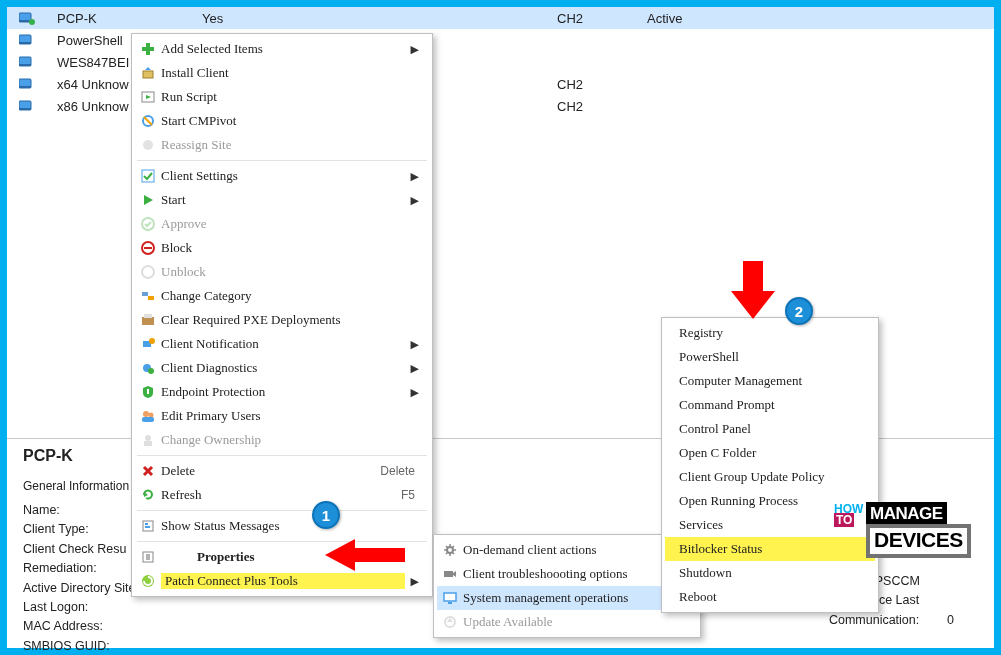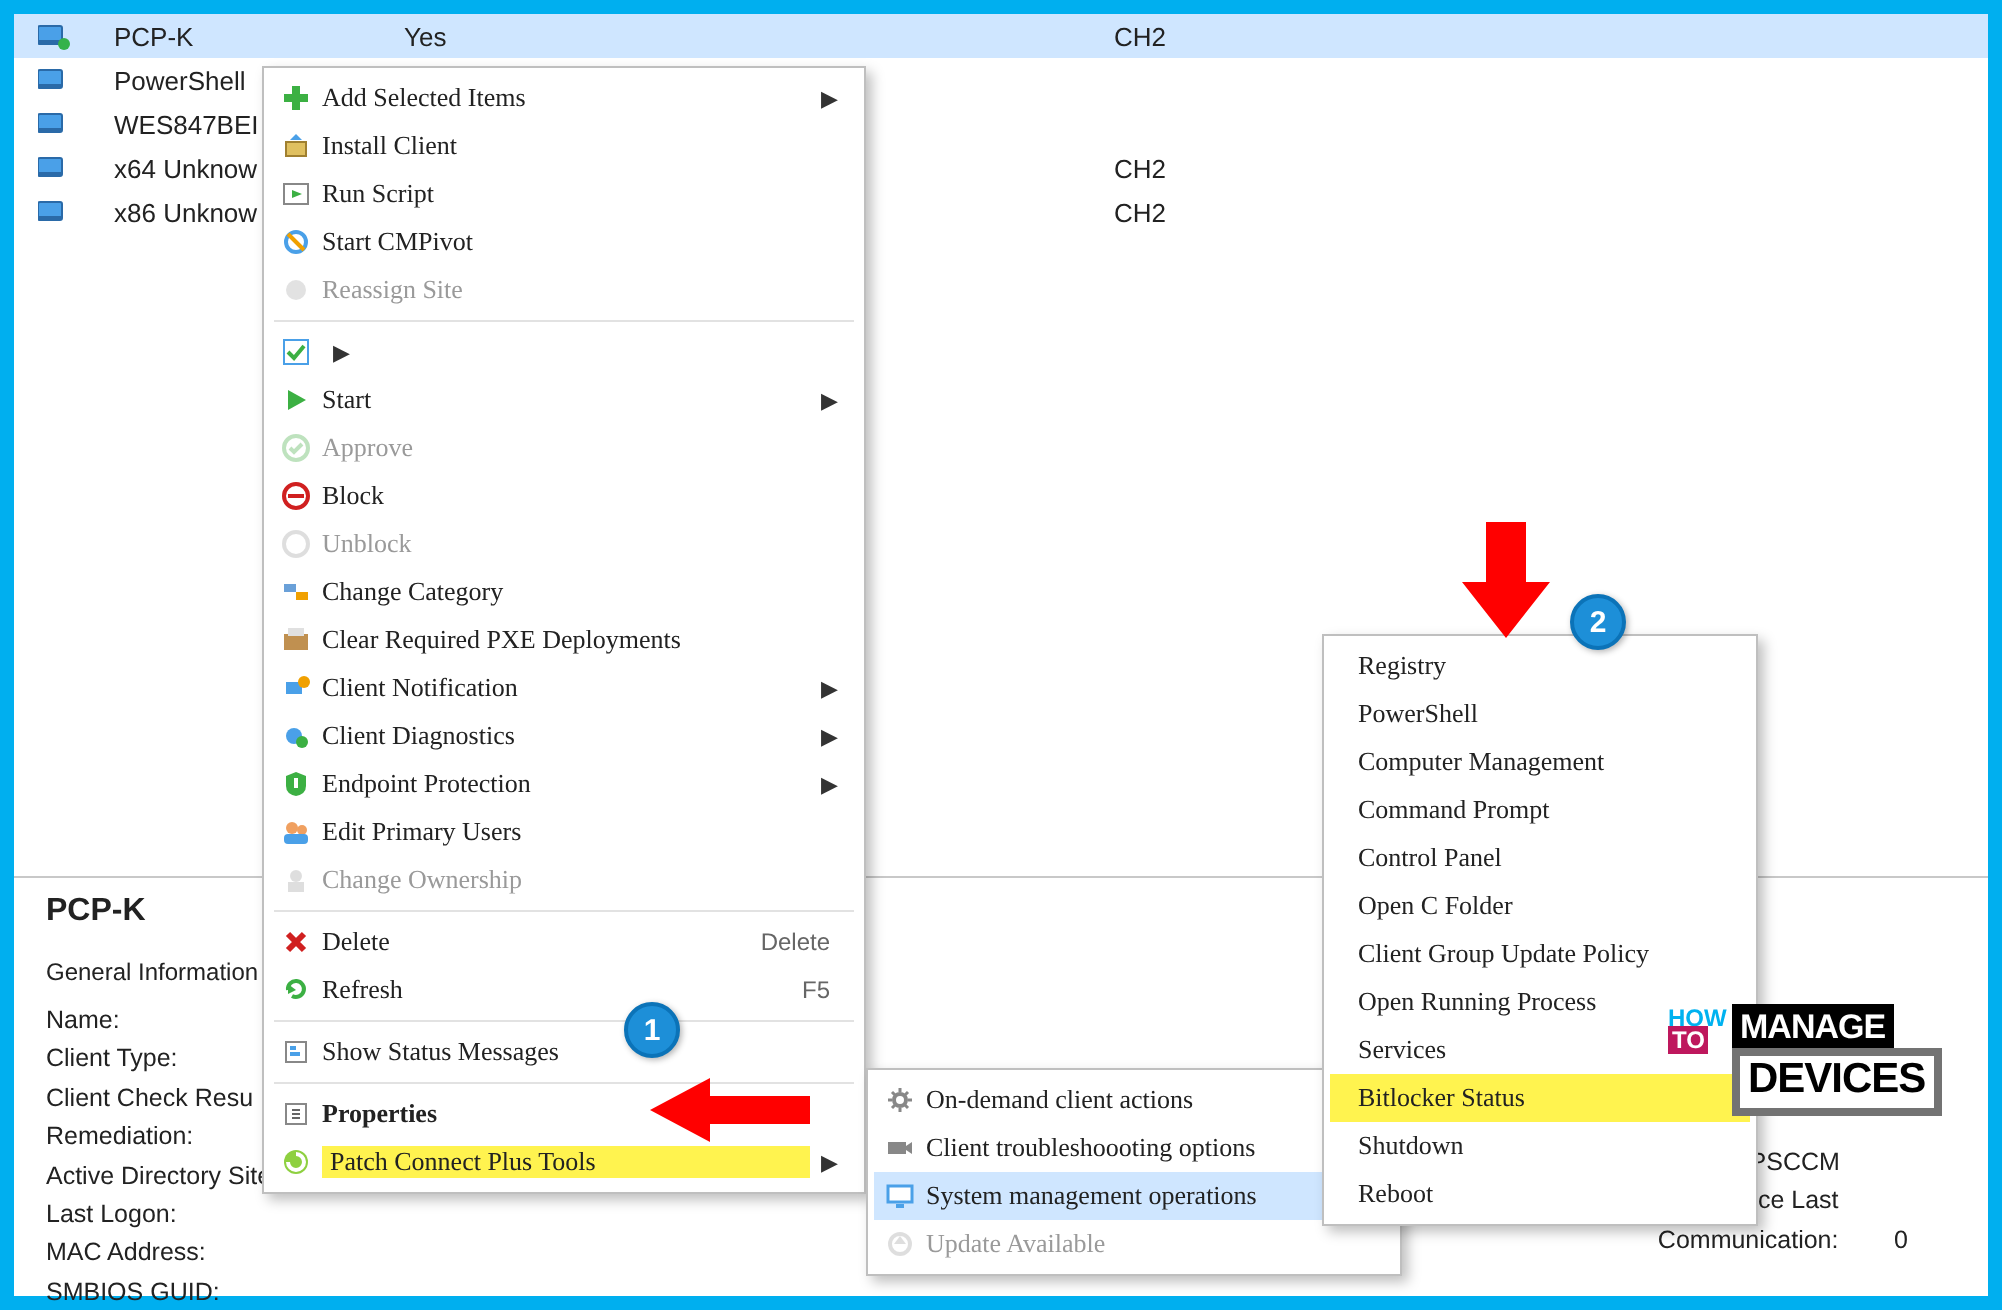--- a/index.html
+++ b/index.html
@@ -73,21 +73,21 @@
     cursor:default;
     white-space:nowrap;
   }
   .mi .ic { width:26px; display:flex; align-items:center; justify-content:center; }
   .mi .lbl { flex:1; padding-right:30px;font-family:Liberation Serif, serif; }
   .mi .acc { color:#666; padding-right:4px; font-size:12px; }
   .mi .arw { width:14px; text-align:right; color:#333; font-size:11px;}
   .mi.disabled { color:#9a9a9a; }
   .mi.disabled .ic svg, .mi.disabled .ic span { opacity:.45; }
   .msep { height:1px; background:#e2e2e2; margin:3px 2px; }
-  .mi.bold .lbl { font-weight:700; }
+  .mi.bold .lbl { font-weight:700;margin-left:36px; }
 
   .mi.hl-yellow { background:#fff34f; }
   .mi.hl-yellow-text .lbl { background:#fff34f; padding:0 4px; }
 
   .menu1 { left:124px; top:26px; width:302px; }
   .menu2 { left:426px; top:527px; width:268px; }
   .menu3 { left:654px; top:310px; width:218px; }
   .menu3 .mi { padding-left:14px; }
 
   
@@ -128,20 +128,21 @@
       <div class="cell-icon">
         <svg width="16" height="14">
             <rect x="0" y="2" width="12" height="9" rx="1" fill="#4aa0e8" stroke="#2a6aa8"></rect>
             <rect x="0" y="9" width="12" height="2" fill="#2a6aa8"></rect>
             <circle cx="13" cy="11" r="3" fill="#34b24a"></circle>
           </svg>
       </div>
       <div class="cell-name">PCP-K</div>
       <div class="cell-yn">Yes</div>
       <div class="cell-site">CH2</div>
+      <div class="cell-state">Active</div>
     </div>
     <div class="row">
       <div class="cell-icon">
         <svg width="16" height="14">
             <rect x="0" y="2" width="12" height="9" rx="1" fill="#4aa0e8" stroke="#2a6aa8"></rect>
             <rect x="0" y="9" width="12" height="2" fill="#2a6aa8"></rect>
           </svg>
       </div>
       <div class="cell-name">PowerShell</div>
       <div class="cell-yn"></div>
@@ -256,20 +257,21 @@
         <span class="lbl">Reassign Site</span>
       </div>
       <div class="msep"></div>
       <div class="mi">
         <span class="ic">
           <svg width="14" height="14">
             <rect x="1" y="1" width="12" height="12" fill="#fff" stroke="#4aa0e8"></rect>
             <path d="M3 7 L6 10 L11 4" stroke="#3cb043" stroke-width="2" fill="none"></path>
           </svg>
         </span>
+        <span class="lbl">Client Settings</span>
         <span class="arw">▶</span>
       </div>
       <div class="mi">
         <span class="ic">
           <svg width="14" height="14">
             <polygon points="3,2 12,7 3,12" fill="#3cb043"></polygon>
           </svg>
         </span>
         <span class="lbl">Start</span>
         <span class="arw">▶</span>

